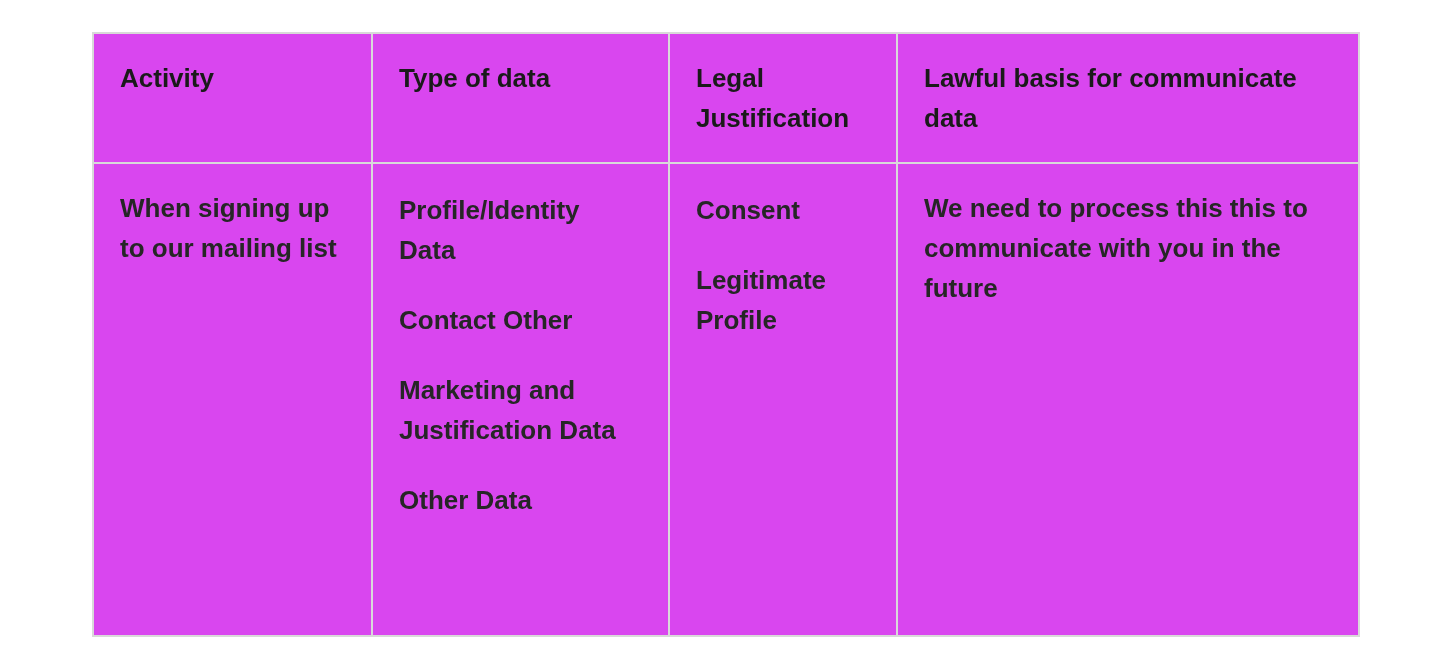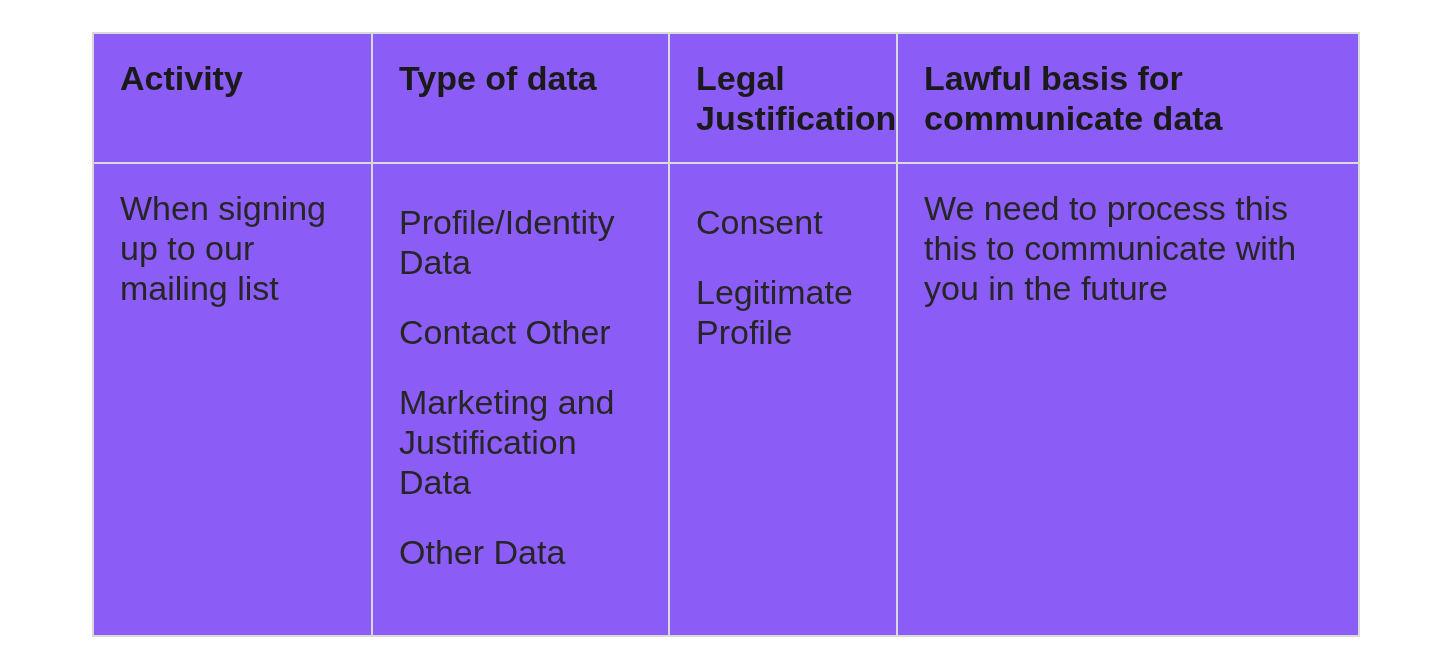--- a/index.html
+++ b/index.html
@@ -23,37 +23,37 @@
     top: 32px;
     width: 1266px;
     border-collapse: collapse;
     table-layout: fixed;
   }
   th, td {
     border: 2px solid #d9d9d9;
     vertical-align: top;
     text-align: left;
     padding: 24px 26px 24px 26px;
-    font-size: 34px;
+    font-size: 26px;
     line-height: 40px;
     box-sizing: border-box;
-    background: #8b5cf6;
+    background: #d946ef;
   }
   th {
     font-weight: bold;
     color: #1a1a1a;
     height: 127px;
   }
   td {
-    font-weight: normal;
+    font-weight: bold;
     color: #262626;
     height: 473px;
   }
   td.offset-top {
-    padding-top: 38px;
+    padding-top: 26px;
   }
   th p, td p {
     margin: 0 0 30px 0;
   }
   th p:last-child, td p:last-child {
     margin-bottom: 0;
   }
 </style>
 </head>
 <body>

